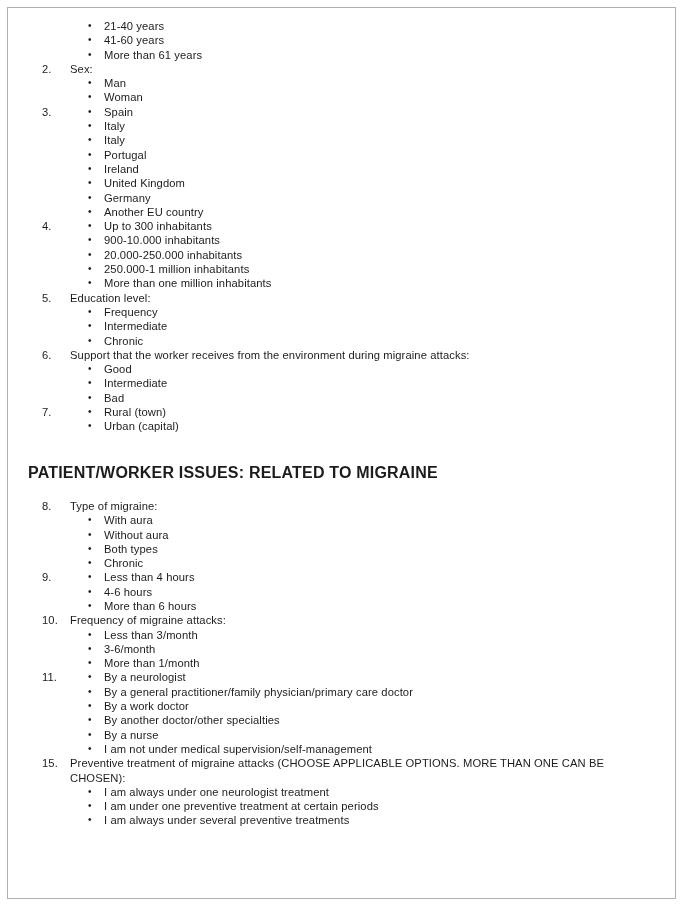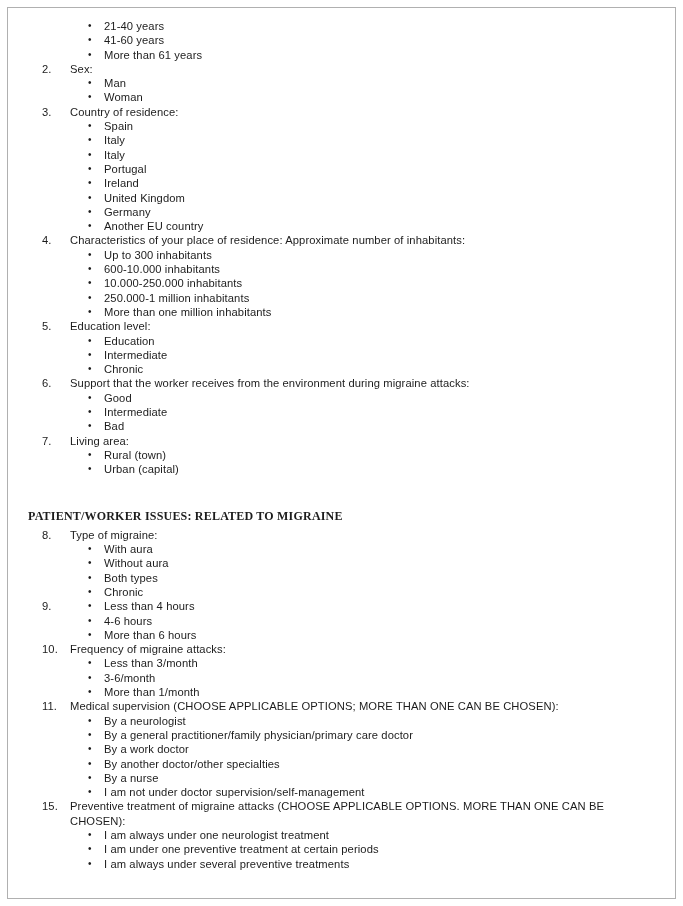--- a/index.html
+++ b/index.html
@@ -45,26 +45,25 @@
   }
   .option {
     display: grid;
     grid-template-columns: 16px 1fr;
   }
   .bullet {
     font-size: 10px;
     line-height: 14.3px;
   }
   .section-heading {
-    margin: 32px 0 5px -14px;
-    font-size: 12px;
+    margin: 32px 0 19px -14px;
+    font-size: 16px;
     font-weight: bold;
     letter-spacing: 0.2px;
     line-height: 14.3px;
-    font-family: Liberation Serif, serif;
   }
 </style>
 </head>
 <body>
 
 <div class="page">
   <div class="page-border"></div>
   <div class="content">
     <div id="demographics-list">
         <div class="question">
@@ -98,21 +97,20 @@
               <li class="option">
                 <span class="bullet">•</span>
                 <span class="option-text">Woman</span>
               </li>
             </ul>
           </div>
         </div>
         <div class="question">
           <div class="qnum">3.</div>
           <div class="qbody">
-            <div class="qtext">Country of residence:</div>
             <ul class="options">
               <li class="option">
                 <span class="bullet">•</span>
                 <span class="option-text">Spain</span>
               </li>
               <li class="option">
                 <span class="bullet">•</span>
                 <span class="option-text">Italy</span>
               </li>
               <li class="option">
@@ -138,53 +136,52 @@
               <li class="option">
                 <span class="bullet">•</span>
                 <span class="option-text">Another EU country</span>
               </li>
             </ul>
           </div>
         </div>
         <div class="question">
           <div class="qnum">4.</div>
           <div class="qbody">
-            <div class="qtext">Characteristics of your place of residence: Approximate number of inhabitants:</div>
             <ul class="options">
               <li class="option">
                 <span class="bullet">•</span>
                 <span class="option-text">Up to 300 inhabitants</span>
               </li>
               <li class="option">
                 <span class="bullet">•</span>
-                <span class="option-text">600-10.000 inhabitants</span>
-              </li>
-              <li class="option">
-                <span class="bullet">•</span>
-                <span class="option-text">10.000-250.000 inhabitants</span>
+                <span class="option-text">900-10.000 inhabitants</span>
+              </li>
+              <li class="option">
+                <span class="bullet">•</span>
+                <span class="option-text">20.000-250.000 inhabitants</span>
               </li>
               <li class="option">
                 <span class="bullet">•</span>
                 <span class="option-text">250.000-1 million inhabitants</span>
               </li>
               <li class="option">
                 <span class="bullet">•</span>
                 <span class="option-text">More than one million inhabitants</span>
               </li>
             </ul>
           </div>
         </div>
         <div class="question">
           <div class="qnum">5.</div>
           <div class="qbody">
             <div class="qtext">Education level:</div>
             <ul class="options">
               <li class="option">
                 <span class="bullet">•</span>
-                <span class="option-text">Education</span>
+                <span class="option-text">Frequency</span>
               </li>
               <li class="option">
                 <span class="bullet">•</span>
                 <span class="option-text">Intermediate</span>
               </li>
               <li class="option">
                 <span class="bullet">•</span>
                 <span class="option-text">Chronic</span>
               </li>
             </ul>
@@ -206,21 +203,20 @@
               <li class="option">
                 <span class="bullet">•</span>
                 <span class="option-text">Bad</span>
               </li>
             </ul>
           </div>
         </div>
         <div class="question">
           <div class="qnum">7.</div>
           <div class="qbody">
-            <div class="qtext">Living area:</div>
             <ul class="options">
               <li class="option">
                 <span class="bullet">•</span>
                 <span class="option-text">Rural (town)</span>
               </li>
               <li class="option">
                 <span class="bullet">•</span>
                 <span class="option-text">Urban (capital)</span>
               </li>
             </ul>
@@ -288,21 +284,20 @@
               <li class="option">
                 <span class="bullet">•</span>
                 <span class="option-text">More than 1/month</span>
               </li>
             </ul>
           </div>
         </div>
         <div class="question">
           <div class="qnum">11.</div>
           <div class="qbody">
-            <div class="qtext">Medical supervision (CHOOSE APPLICABLE OPTIONS; MORE THAN ONE CAN BE CHOSEN):</div>
             <ul class="options">
               <li class="option">
                 <span class="bullet">•</span>
                 <span class="option-text">By a neurologist</span>
               </li>
               <li class="option">
                 <span class="bullet">•</span>
                 <span class="option-text">By a general practitioner/family physician/primary care doctor</span>
               </li>
               <li class="option">
@@ -312,21 +307,21 @@
               <li class="option">
                 <span class="bullet">•</span>
                 <span class="option-text">By another doctor/other specialties</span>
               </li>
               <li class="option">
                 <span class="bullet">•</span>
                 <span class="option-text">By a nurse</span>
               </li>
               <li class="option">
                 <span class="bullet">•</span>
-                <span class="option-text">I am not under doctor supervision/self-management</span>
+                <span class="option-text">I am not under medical supervision/self-management</span>
               </li>
             </ul>
           </div>
         </div>
         <div class="question">
           <div class="qnum">15.</div>
           <div class="qbody">
             <div class="qtext">Preventive treatment of migraine attacks (CHOOSE APPLICABLE OPTIONS. MORE THAN ONE CAN BE CHOSEN):</div>
             <ul class="options">
               <li class="option">

